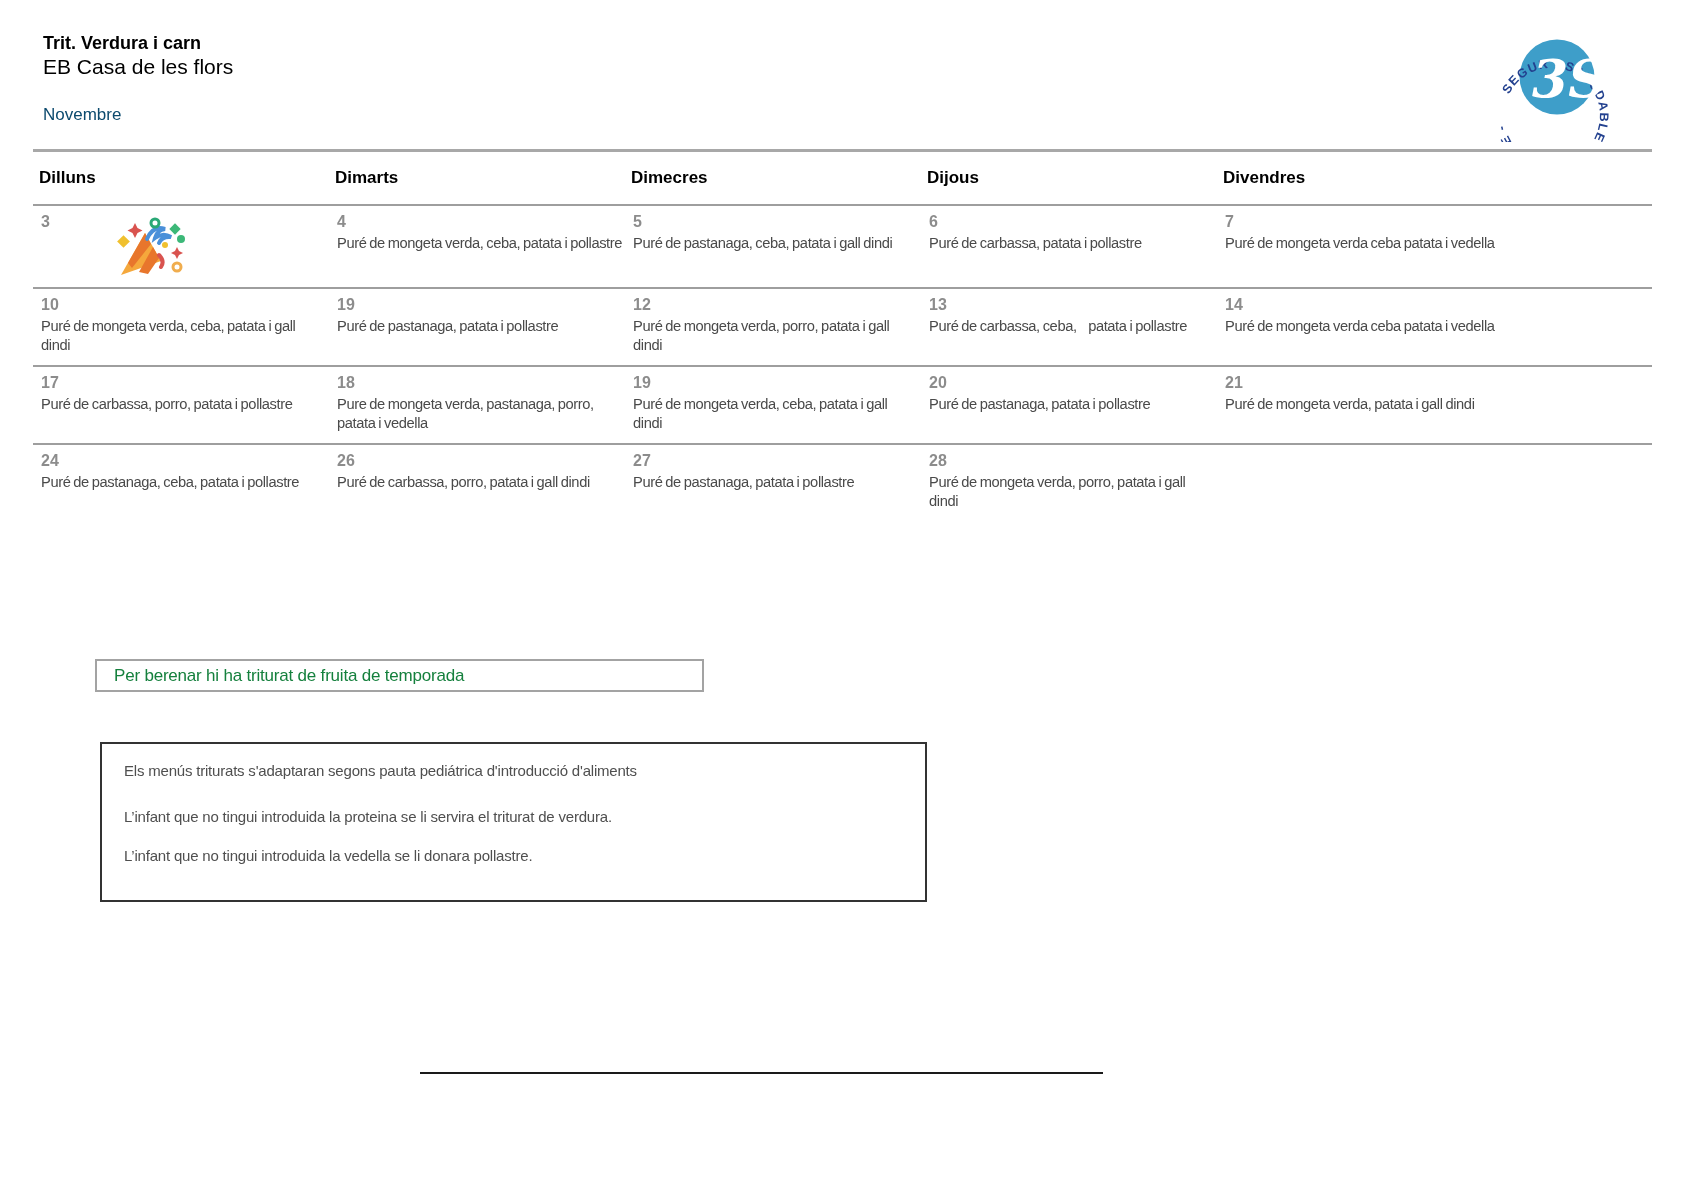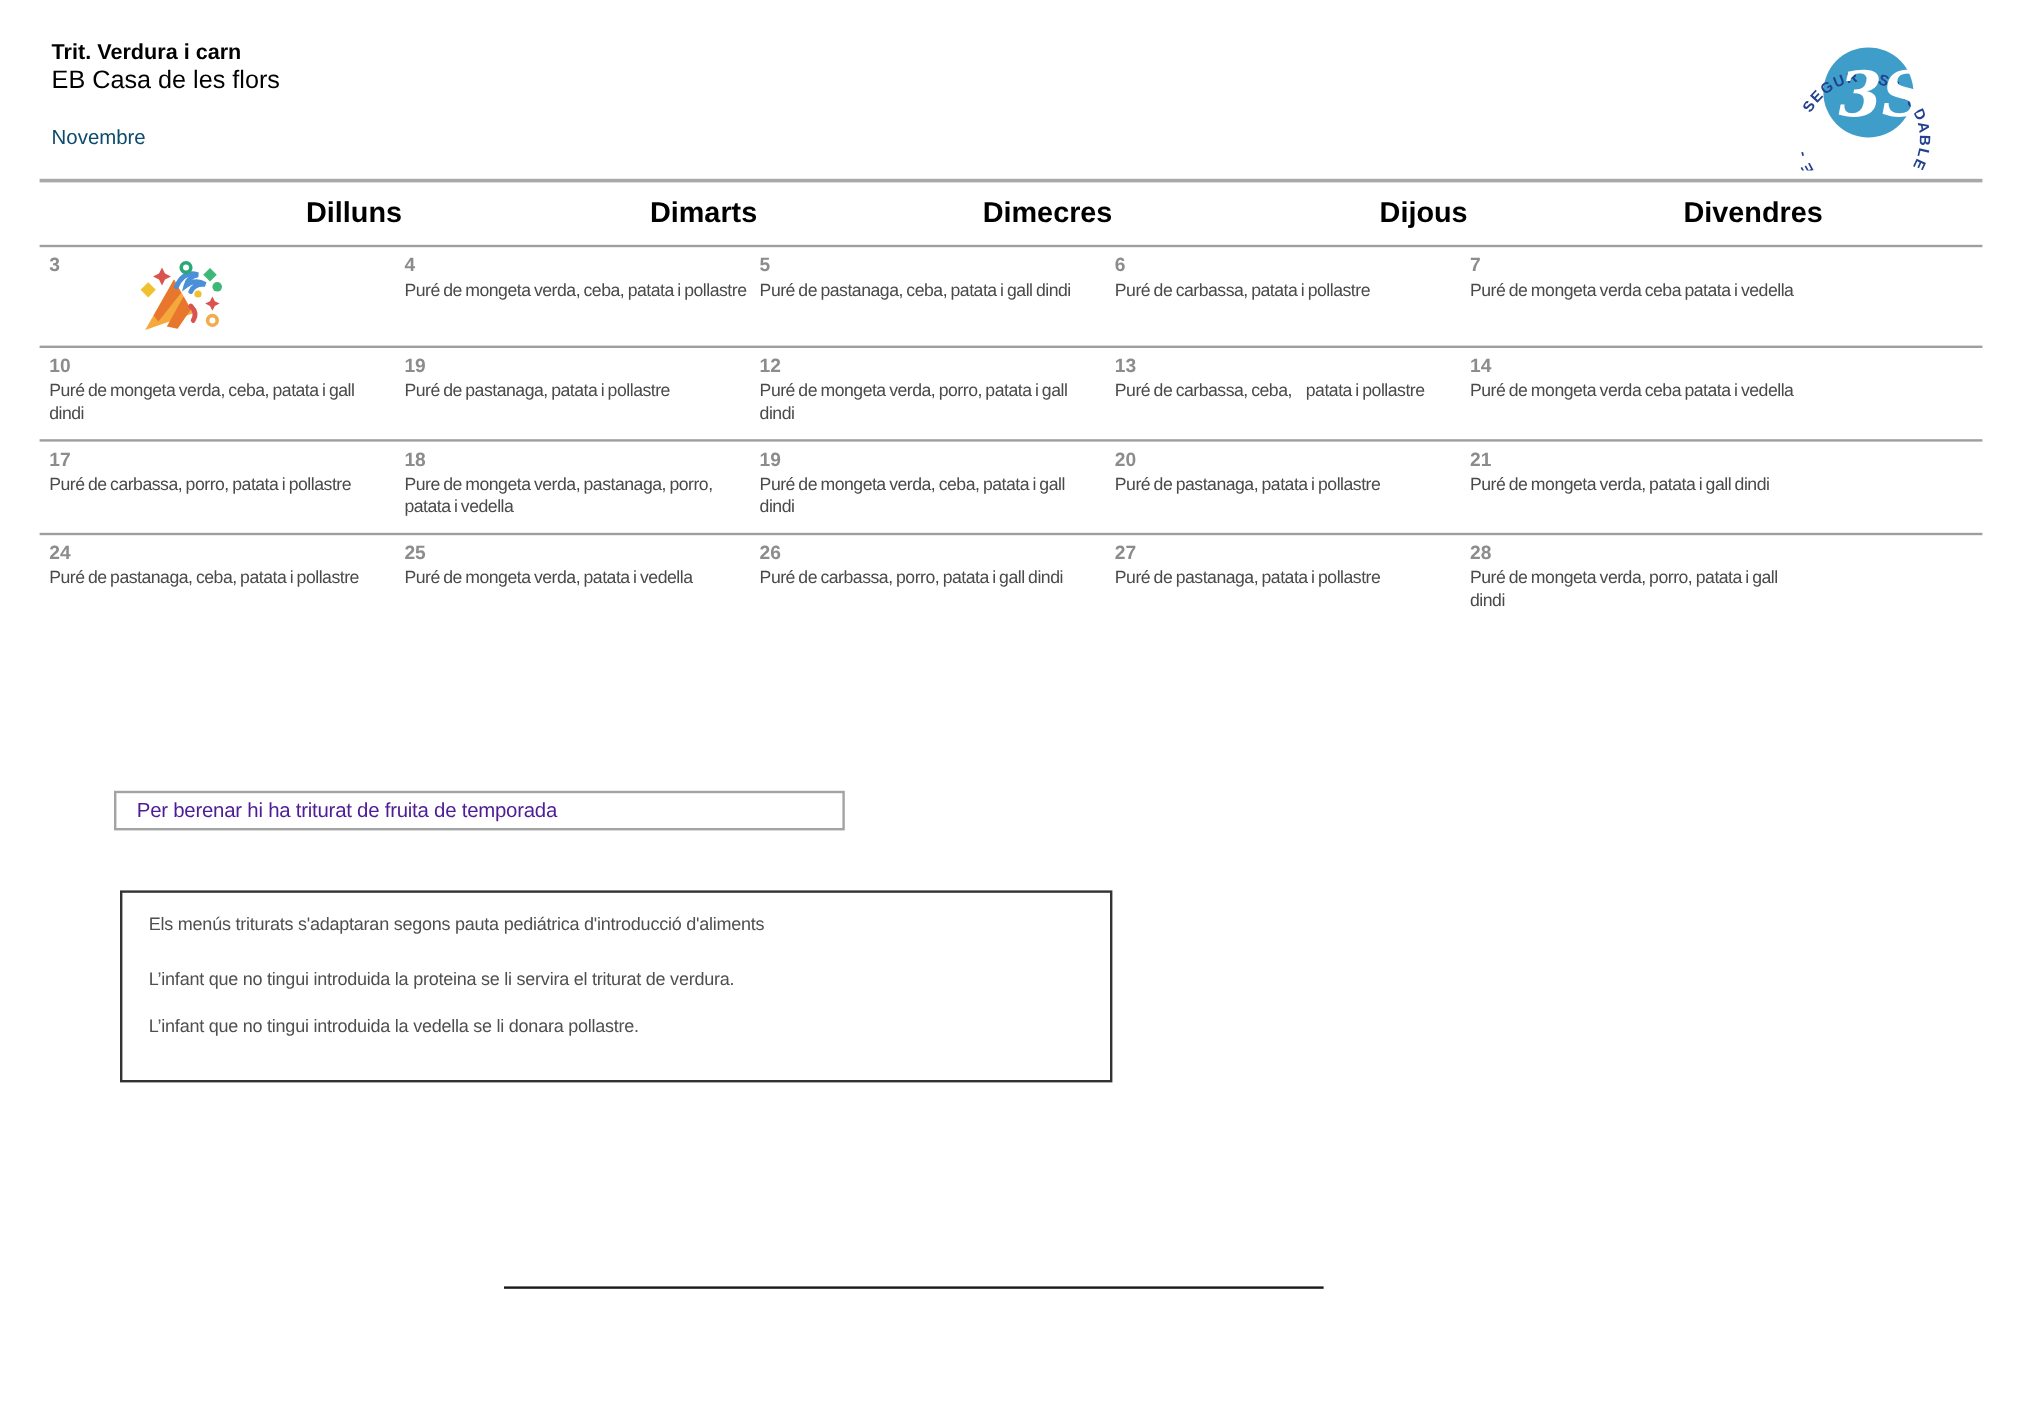--- a/index.html
+++ b/index.html
@@ -15,40 +15,40 @@
   .month-label { position:absolute; left:43px; top:105px; font-size:17px; color:#0c4a6e; }
 
   .logo { position:absolute; left:1492px; top:8px; }
 
   
   .calendar { position:absolute; left:33px; top:149px; width:1619px; }
   .cal-head {
     display:flex; padding-left:6px; height:52px; align-items:center;
     border-top:3px solid #a8a8a8; border-bottom:2px solid #9e9e9e;
   }
-  .day-name { width:296px; text-align:right; font-weight:bold; font-size:24px; color:#000; }
+  .day-name { width:296px; text-align:left; font-weight:bold; font-size:17px; color:#000; }
   .week { display:flex; padding-left:6px; border-bottom:2px solid #9e9e9e; }
   .week.w1 { min-height:81px; }
   .week.w2 { min-height:76px; }
   .week.w3 { min-height:76px; }
   .week.w4 { min-height:84px; border-bottom:none; }
   .day-cell { width:296px; box-sizing:border-box; padding:7px 8px 4px 2px; }
   .day-num { font-weight:bold; font-size:16px; color:#8c8c8c; line-height:1.1; }
   .menu {
     margin-top:3px; font-size:14.7px; color:#4a4a4a; line-height:19px;
     letter-spacing:-0.4px; word-spacing:-0.8px; white-space:pre-wrap;
   }
   .party-wrap { margin-left:74px; margin-top:-14px; }
 
   
   .snack-box {
     position:absolute; left:95px; top:659px; width:609px; height:33px;
     border:2px solid #a3a3a3; box-sizing:border-box;
     display:flex; align-items:center; padding-left:17px;
-    font-size:17px; color:#4c1d95; letter-spacing:-0.2px;
+    font-size:17px; color:#15803d; letter-spacing:-0.2px;
   }
   .info-box {
     position:absolute; left:100px; top:742px; width:827px; height:160px;
     border:2px solid #333333; box-sizing:border-box;
     padding:17px 10px 0 22px; font-size:15px; color:#4f4f4f; letter-spacing:-0.2px;
   }
   .info-box p { margin:0; line-height:19px; }
   .info-box p.p1 { margin-bottom:27px; }
   .info-box p.p2 { margin-bottom:20px; }
 
@@ -174,24 +174,20 @@
         <div class="menu">Puré de mongeta verda, patata i gall dindi</div>
       </div>
     </div>
 
     <div class="week w4">
       <div class="day-cell">
         <div class="day-num">24</div>
         <div class="menu">Puré de pastanaga, ceba, patata i pollastre</div>
       </div>
       <div class="day-cell">
-        <div class="day-num">25</div>
-        <div class="menu">Puré de mongeta verda, patata i vedella</div>
-      </div>
-      <div class="day-cell">
         <div class="day-num">26</div>
         <div class="menu">Puré de carbassa, porro, patata i gall dindi</div>
       </div>
       <div class="day-cell">
         <div class="day-num">27</div>
         <div class="menu">Puré de pastanaga, patata i pollastre</div>
       </div>
       <div class="day-cell">
         <div class="day-num">28</div>
         <div class="menu">Puré de mongeta verda, porro, patata i gall dindi</div>

